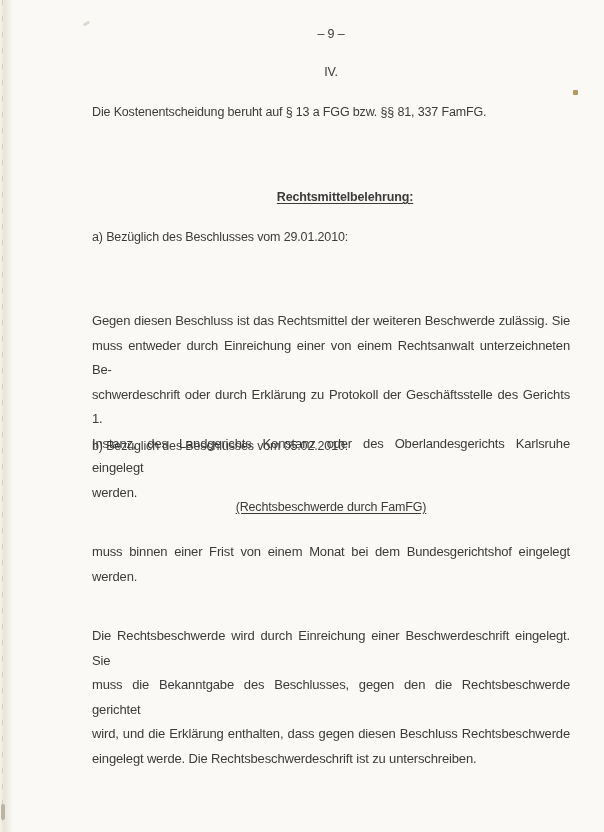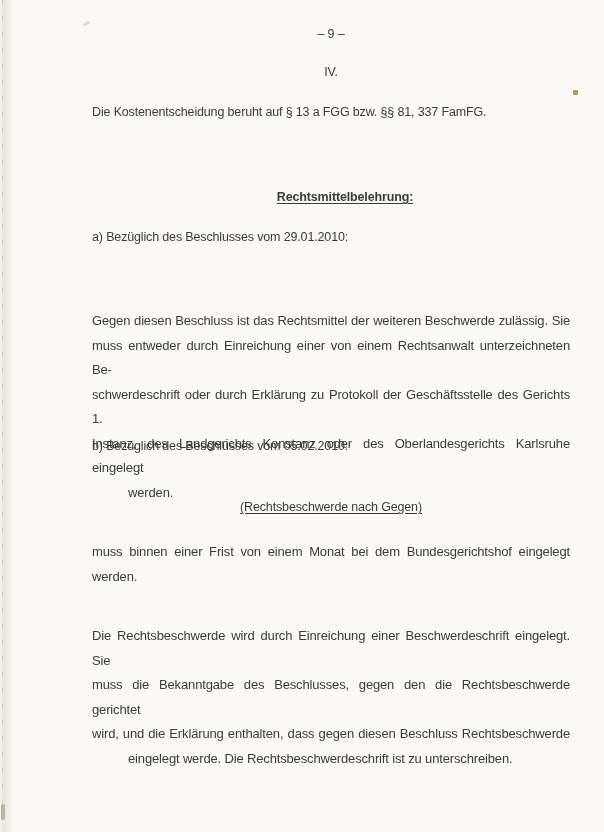--- a/index.html
+++ b/index.html
@@ -49,21 +49,21 @@
   .center { text-align: center; }
   .bold { font-weight: bold; padding-left: 28px; }
   .underline { text-decoration: underline; text-underline-offset: 2px; }
 
   .para {
     position: absolute; left: 92px; width: 478px;
     font-size: 13px; letter-spacing: -0.15px;
     line-height: 24.5px;
   }
   .para .line { text-align: justify; text-align-last: justify; }
-  .para .line.last { text-align-last: left; margin-left: 36px; }
+  .para .line.last { text-align-last: left; }
 
   .pos-pagenum   { top: 27px; }
   .pos-numeral   { top: 65px; }
   .pos-cost      { top: 105px; }
   .pos-remedies  { top: 190px; }
   .pos-item-a    { top: 230px; }
   .pos-fgg-head  { top: 274px; }
   .pos-para1     { top: 309px; }
   .pos-item-b    { top: 439px; }
   .pos-famfg-head{ top: 500px; }
@@ -95,21 +95,21 @@
   <div class="para pos-para1">
       <div class="line">Gegen diesen Beschluss ist das Rechtsmittel der weiteren Beschwerde zulässig. Sie</div>
       <div class="line">muss entweder durch Einreichung einer von einem Rechtsanwalt unterzeichneten Be-</div>
       <div class="line">schwerdeschrift oder durch Erklärung zu Protokoll der Geschäftsstelle des Gerichts 1.</div>
       <div class="line">Instanz, des Landgerichts Konstanz oder des Oberlandesgerichts Karlsruhe eingelegt</div>
       <div class="line last">werden.</div>
     </div>
 
   <div class="block pos-item-b">b) Bezüglich des Beschlusses vom 05.02.2010:</div>
 
-  <div class="block center pos-famfg-head"><span class="underline">(Rechtsbeschwerde nach Gegen)</span></div>
+  <div class="block center pos-famfg-head"><span class="underline">(Rechtsbeschwerde durch FamFG)</span></div>
 
   <div class="para pos-para2">
       <div class="line">muss binnen einer Frist von einem Monat bei dem Bundesgerichtshof eingelegt werden.</div>
     </div>
 
   <div class="para pos-para3">
       <div class="line">Die Rechtsbeschwerde wird durch Einreichung einer Beschwerdeschrift eingelegt. Sie</div>
       <div class="line">muss die Bekanntgabe des Beschlusses, gegen den die Rechtsbeschwerde gerichtet</div>
       <div class="line">wird, und die Erklärung enthalten, dass gegen diesen Beschluss Rechtsbeschwerde</div>
       <div class="line last">eingelegt werde. Die Rechtsbeschwerdeschrift ist zu unterschreiben.</div>

